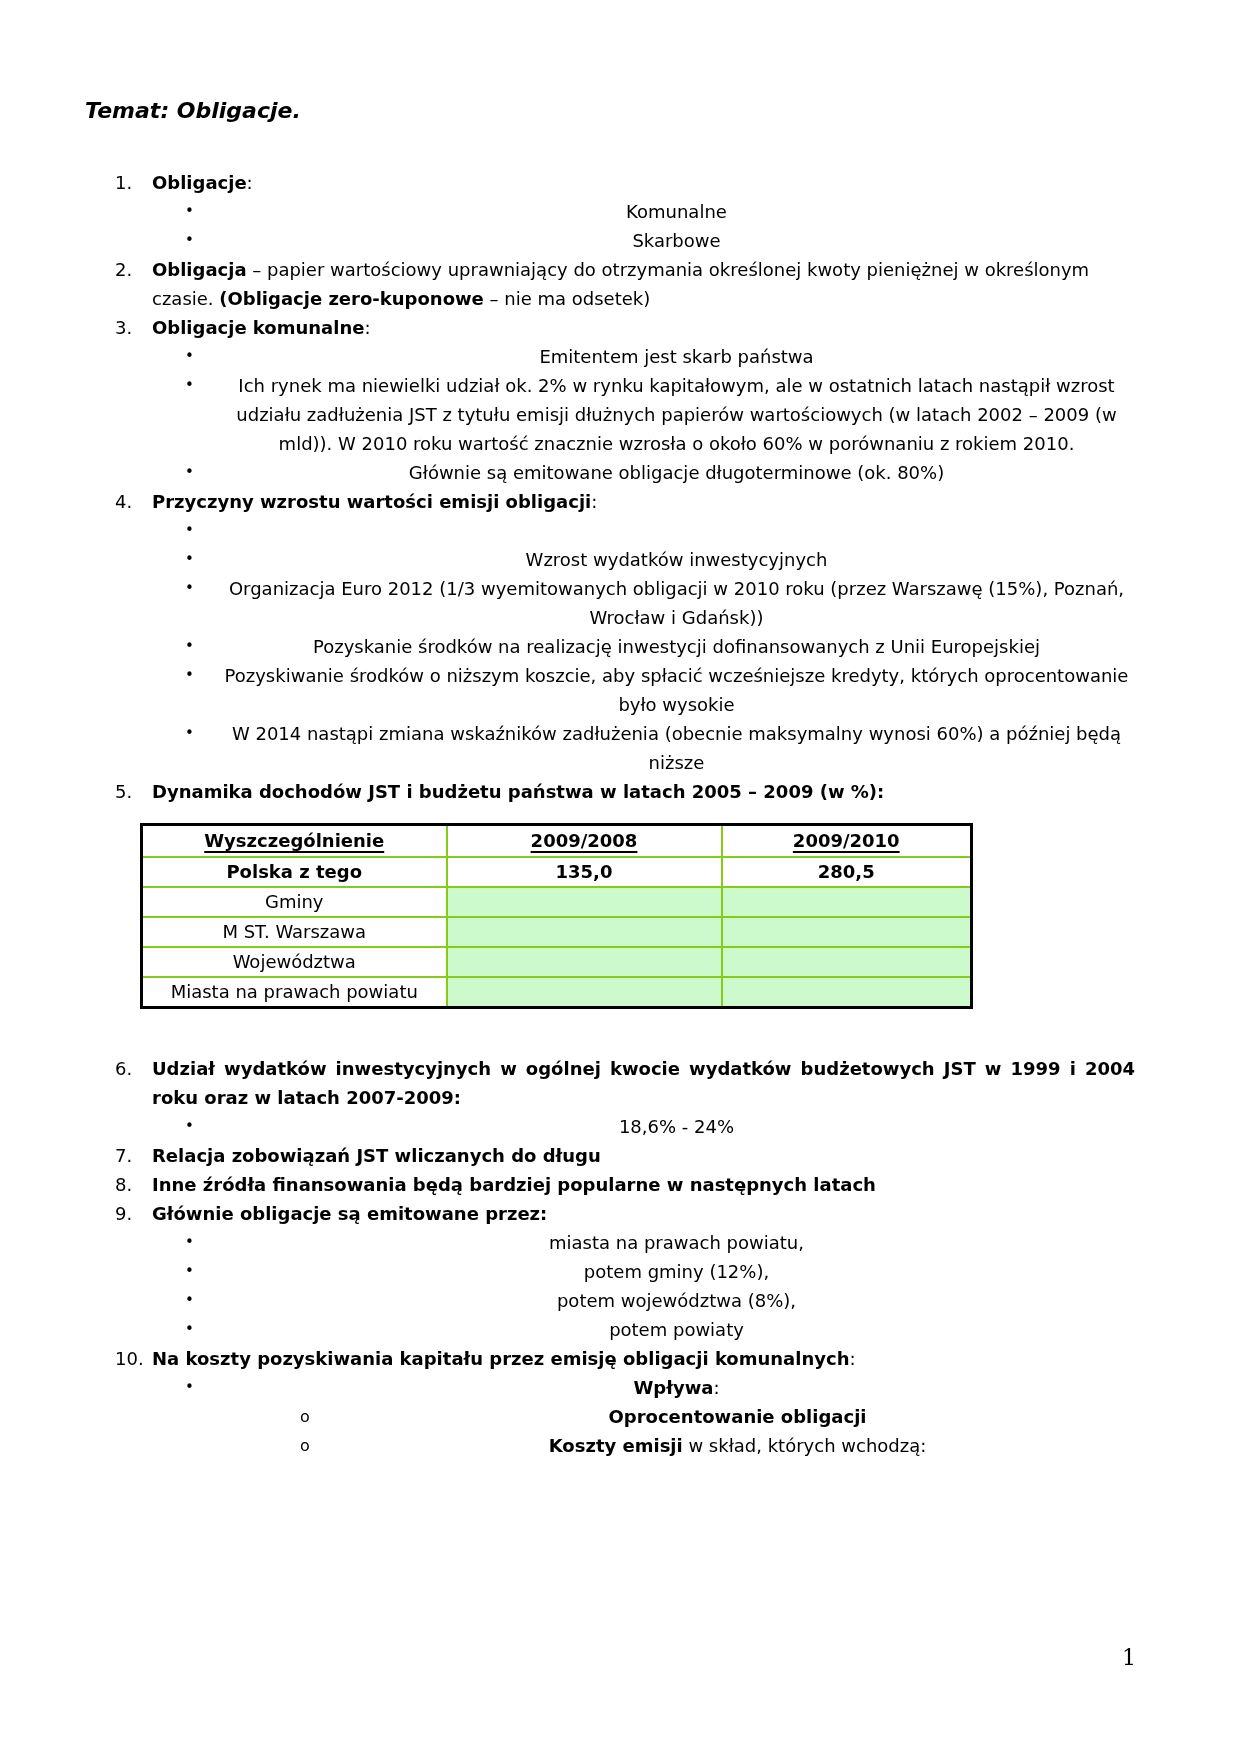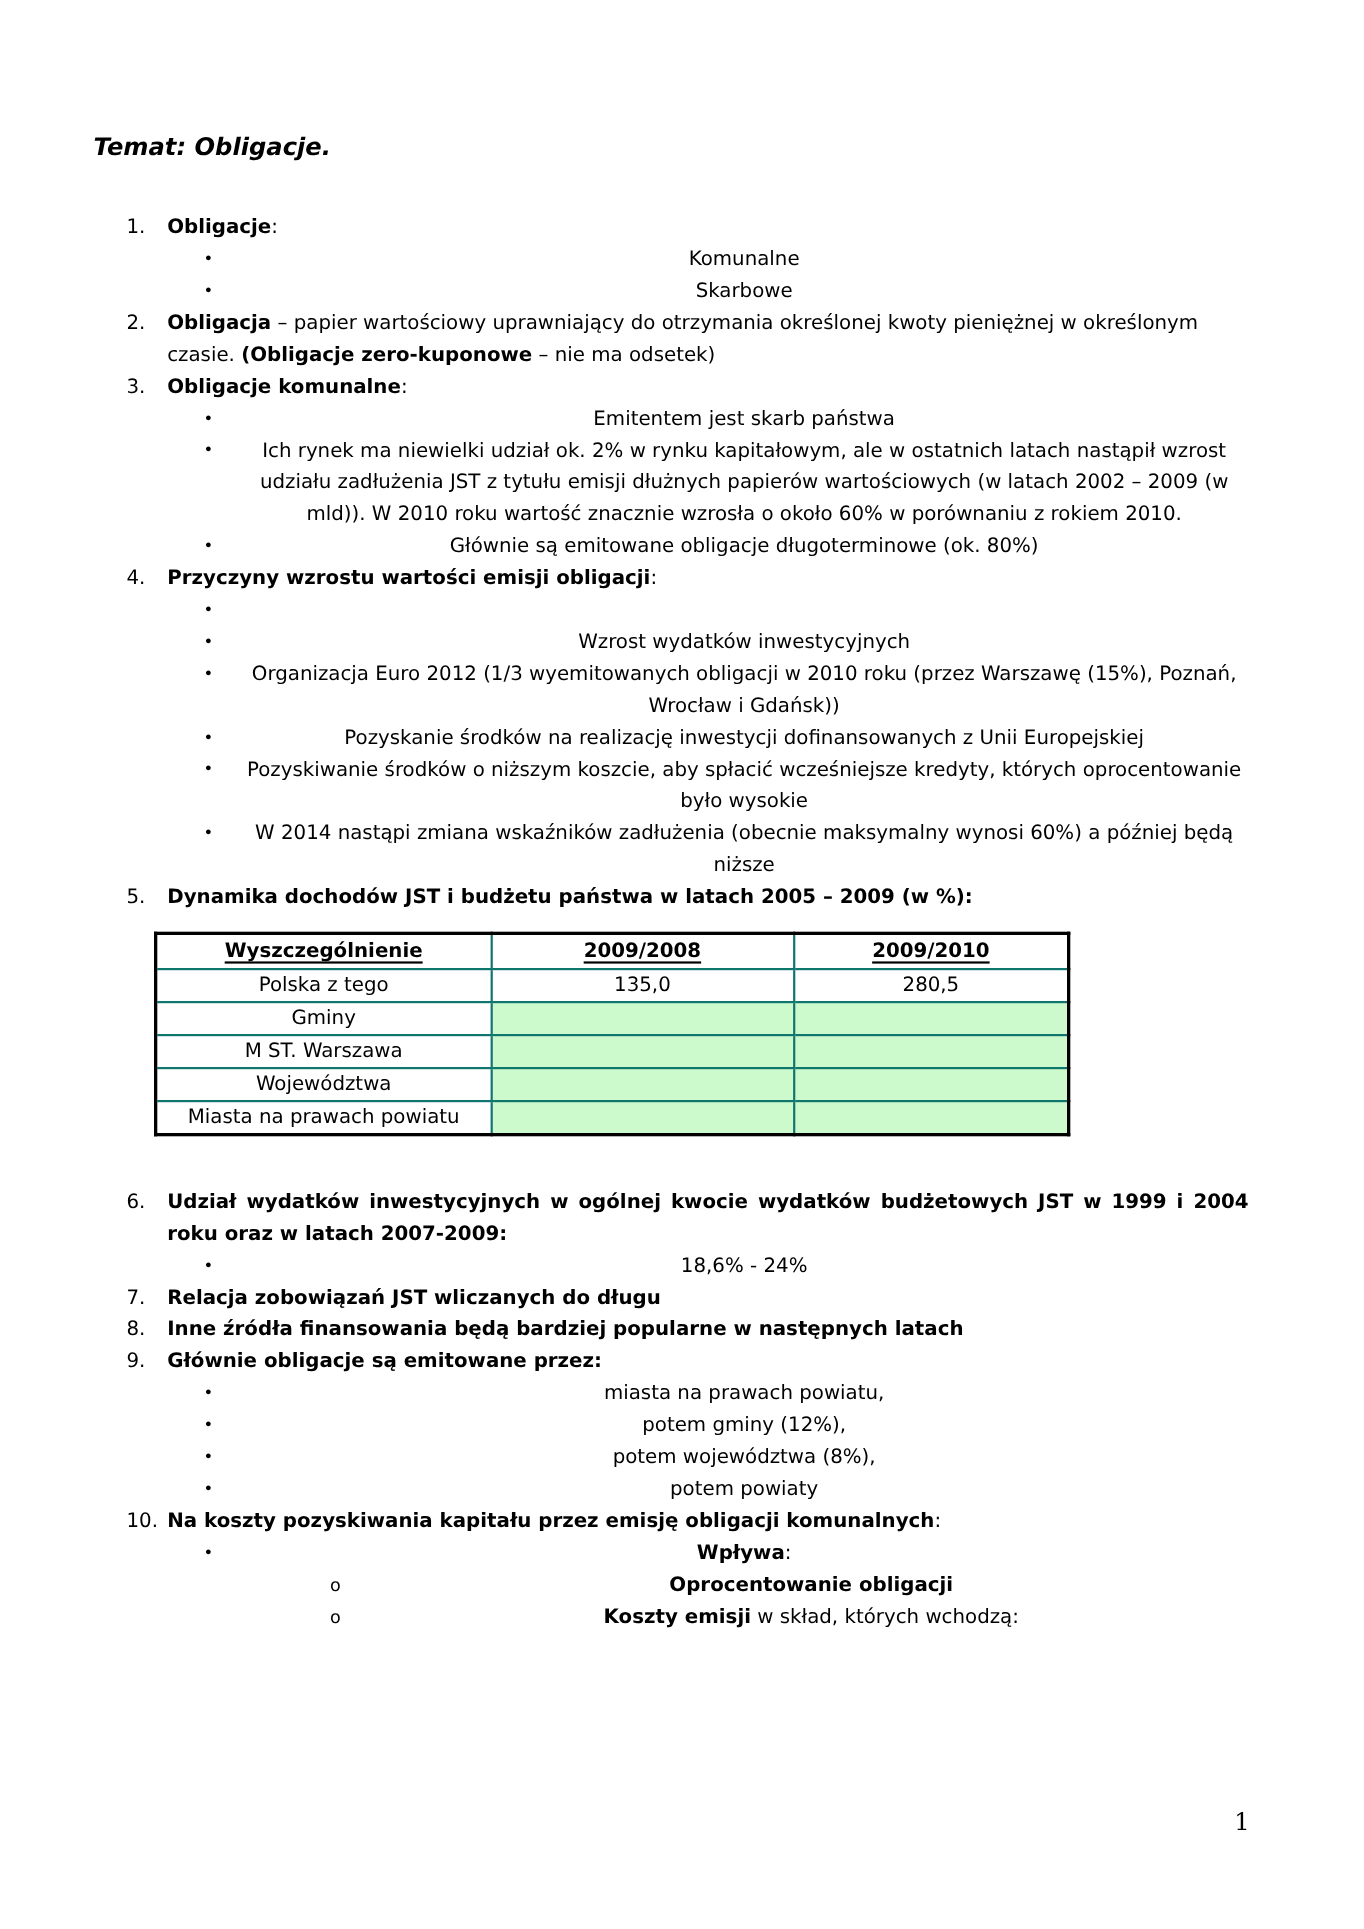--- a/index.html
+++ b/index.html
@@ -1,37 +1,37 @@
 <!DOCTYPE html>
 <html><head>
 <meta charset="utf-8">
 <style>
   html,body{margin:0;padding:0;background:#ffffff;}
   .page{
     position:relative;width:1240px;height:1754px;background:#ffffff;overflow:hidden;
     font-family:"DejaVu Sans",sans-serif;font-size:18px;line-height:29px;color:#000;
   }
-  .doc{padding:120px 105px 0 85px;}
+  .doc{padding:96px 105px 0 85px;}
   .title{font-style:italic;font-size:22px;line-height:29px;margin:0 0 43px 0;font-weight:bold;}
   .list{margin-left:30px;}
   .item{display:flex;}
   .num{width:37px;flex:none;}
   .content{flex:1;}
   .just{text-align:justify;}
   .bold{font-weight:bold;}
   .bl1{display:flex;padding-left:70px;}
   .bl1 .mk{width:33px;flex:none;font-size:15px;}
   .bl2{display:flex;padding-left:185px;}
   .bl2 .mk{width:40px;flex:none;font-size:16px;}
   .tx{flex:1;text-align:center;}
   table.tbl{border-collapse:collapse;border:3px solid #000;width:830px;margin:17px 0 45px 25px;table-layout:fixed;}
-  .tbl td{border:2px solid #0f766e;height:28px;padding:0 4px;text-align:center;vertical-align:middle;font-size:18px;line-height:26px;overflow:hidden;white-space:nowrap;margin-top:24px;}
+  .tbl td{border:2px solid #84cc16;height:28px;padding:0 4px;text-align:center;vertical-align:middle;font-size:18px;line-height:26px;overflow:hidden;white-space:nowrap;margin-top:24px;}
   .tbl tr.thead td{height:30px;font-weight:bold;}
   .tbl tr.thead span{text-decoration:underline;text-decoration-thickness:2px;text-underline-offset:4px;}
-  .tbl tr.rowbold td{font-weight:normal;}
+  .tbl tr.rowbold td{font-weight:bold;}
   .tbl td.g{background:#cdfacd;}
   .pgnum{position:absolute;left:1122px;top:1643px;font-family:"DejaVu Serif",serif;font-size:22px;color:#000;}
 </style>
 </head>
 <body>
 
 <div class="page">
   <div class="doc">
 
     <div class="title">Temat: Obligacje.</div>

